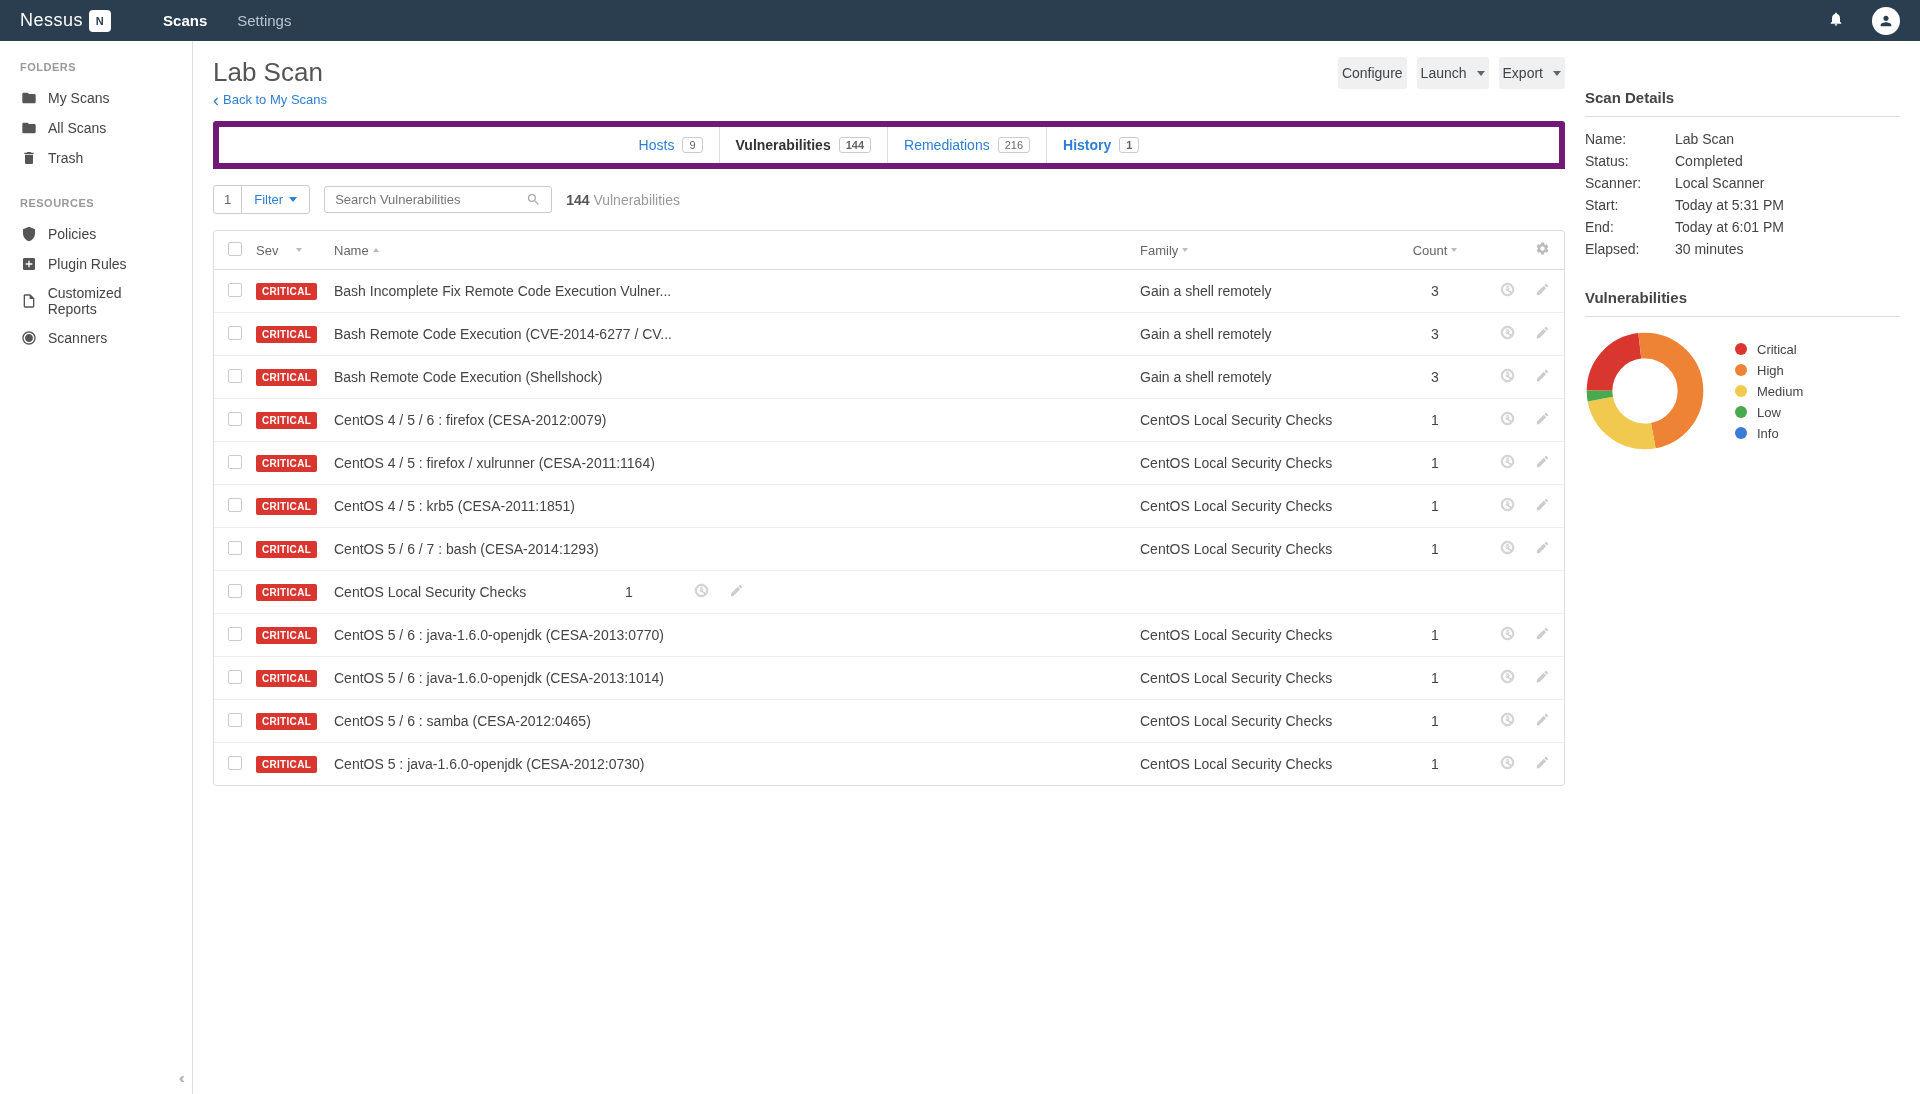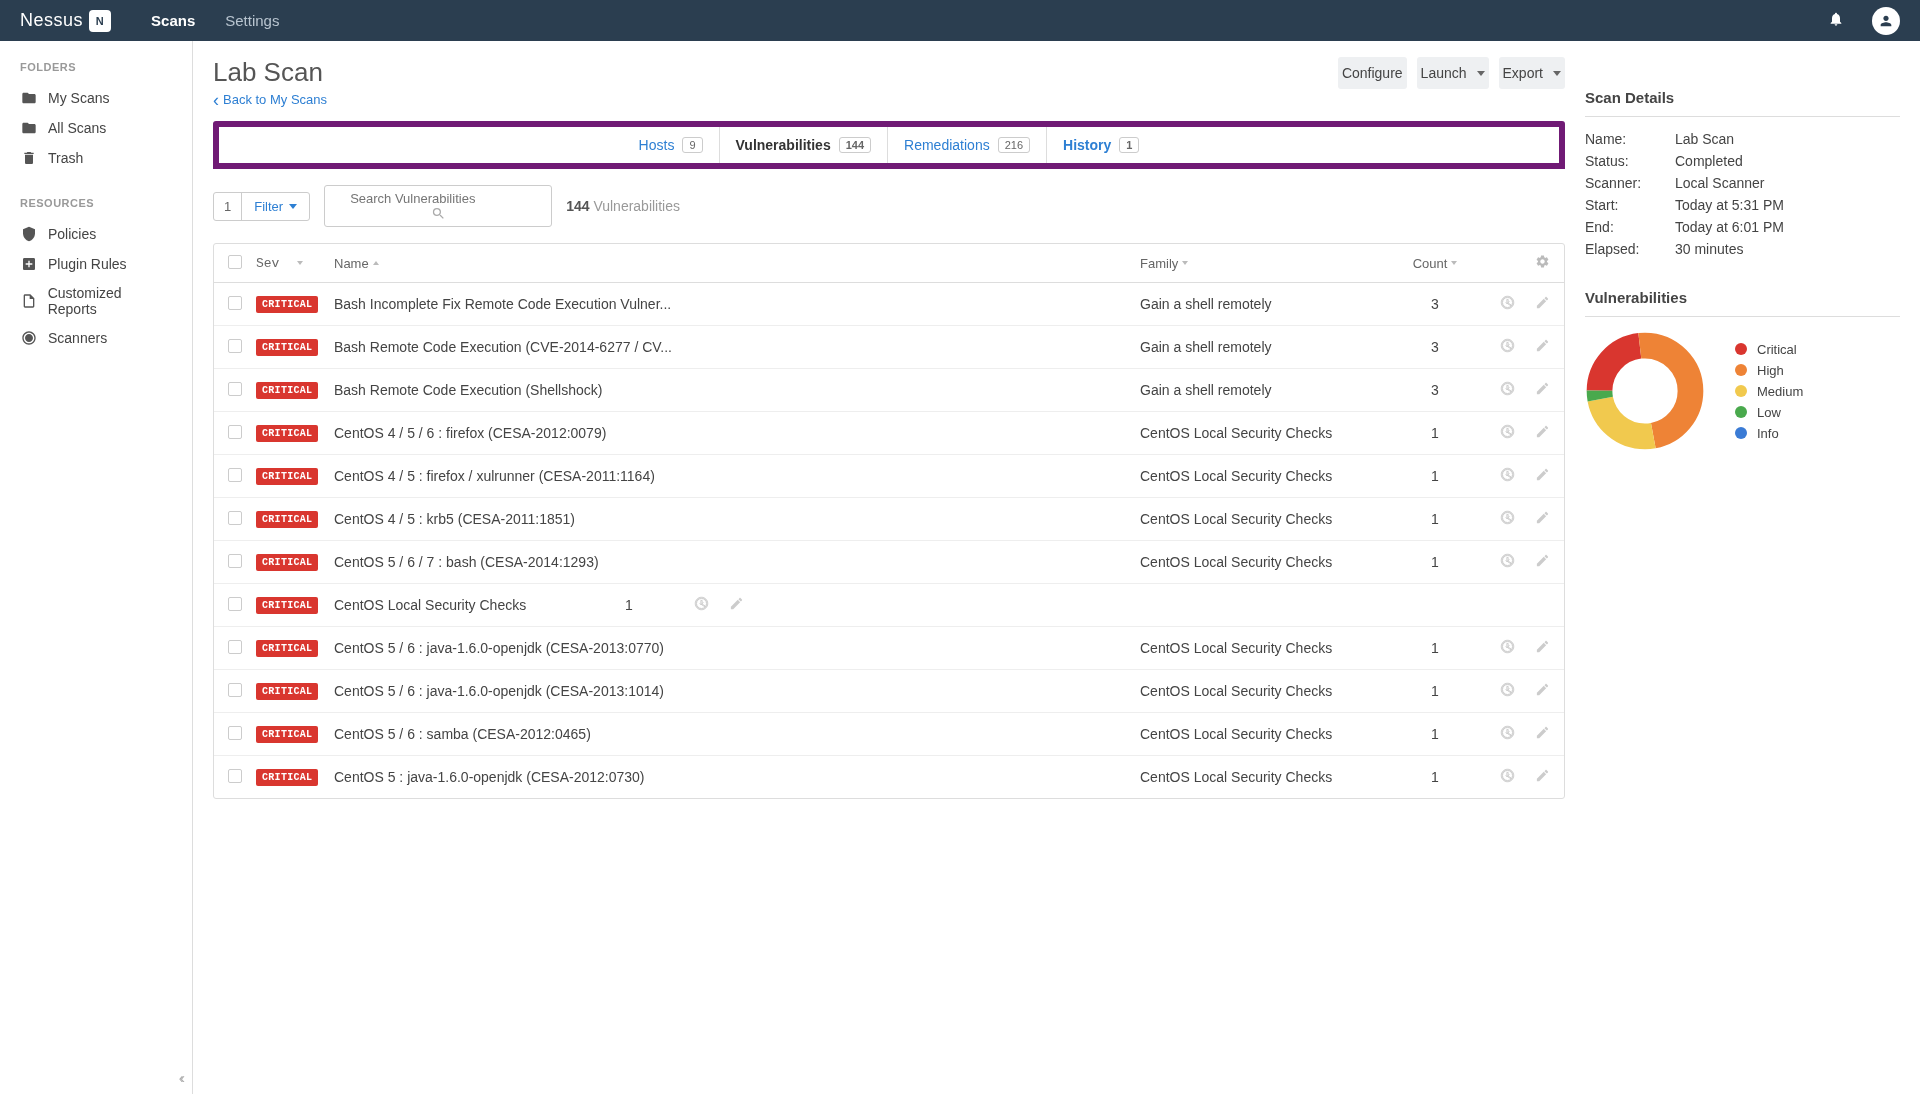--- a/index.html
+++ b/index.html
@@ -2,21 +2,21 @@
 <html><head>
 <meta charset="utf-8">
 <style>
 * { box-sizing: border-box; margin: 0; padding: 0; }
 body { font-family: -apple-system, BlinkMacSystemFont, "Segoe UI", Helvetica, Arial, sans-serif; font-size: 14px; color: #333; background: #fff; }
 .topbar { background: #2b3e50; height: 41px; display: flex; align-items: center; padding: 0 20px; color: #fff; }
 .logo { display: flex; align-items: center; font-size: 18px; font-weight: 400; letter-spacing: 0.5px; margin-right: 40px; }
 .logo-badge { width: 22px; height: 22px; background: #fff; color: #2b3e50; border-radius: 4px; display: inline-flex; align-items: center; justify-content: center; font-weight: bold; font-size: 14px; margin-left: 6px; transform: rotate(0deg); }
 .logo-badge svg { width: 22px; height: 22px; }
 .nav-item { color: #b8c4cf; margin-right: 30px; font-size: 15px; cursor: pointer; }
-.nav-item.active { color: #fff; font-weight: 600; }
+.nav-item.active { color: #fff; font-weight: 600; margin-left: 12px; }
 .topbar-right { margin-left: auto; display: flex; align-items: center; gap: 28px; }
 .bell-icon svg { width: 16px; height: 16px; fill: #fff; }
 .avatar { width: 28px; height: 28px; border-radius: 50%; background: #fff; display: flex; align-items: center; justify-content: center; }
 .avatar svg { width: 16px; height: 16px; fill: #2b3e50; }
 
 .layout { display: flex; height: calc(100vh - 41px); }
 .sidebar { width: 193px; border-right: 1px solid #ddd; padding-top: 20px; position: relative; }
 .sidebar-section { padding: 0 20px; margin-bottom: 24px; }
 .sidebar-heading { color: #999; font-size: 11px; font-weight: 600; letter-spacing: 0.5px; margin-bottom: 10px; }
 .sidebar-item { display: flex; align-items: center; padding: 6px 0; color: #444; cursor: pointer; font-size: 14px; }
@@ -42,30 +42,30 @@
 .tab-label { color: #2d7fd3; }
 .tab.active { font-weight: 600; }
 .tab.active .tab-label { color: #333; }
 .tab-badge { background: #fff; border: 1px solid #ccc; border-radius: 3px; padding: 1px 6px; font-size: 11px; color: #666; }
 
 .filter-row { display: flex; align-items: center; margin-top: 16px; margin-bottom: 16px; gap: 14px; }
 .filter-box { display: flex; align-items: center; border: 1px solid #ccc; border-radius: 3px; }
 .filter-count { padding: 6px 10px; border-right: 1px solid #ccc; color: #666; font-size: 13px; }
 .filter-link { padding: 6px 12px; color: #2d7fd3; display: flex; align-items: center; gap: 6px; cursor: pointer; font-size: 13px; }
 .filter-link .caret { width: 0; height: 0; border-left: 4px solid transparent; border-right: 4px solid transparent; border-top: 5px solid #2d7fd3; }
-.search-box { display: flex; align-items: center; border: 1px solid #ccc; border-radius: 3px; padding: 5px 10px; width: 228px; flex-direction: column; }
+.search-box { display: flex; align-items: center; border: 1px solid #ccc; border-radius: 3px; padding: 5px 10px; width: 228px; }
 .search-box input { border: none; outline: none; flex: 1; font-size: 13px; color: #666; }
 .search-box svg { width: 15px; height: 15px; fill: #aaa; }
 .vuln-count { color: #999; font-size: 14px; }
 .vuln-count b { color: #555; font-weight: 600; }
 
 .vuln-table { border: 1px solid #ddd; border-radius: 3px; }
 .vuln-header { display: flex; align-items: center; padding: 10px 14px; border-bottom: 1px solid #ddd; color: #666; font-size: 13px; }
 .col-check { width: 28px; }
-.col-sev { width: 78px; display: flex; align-items: center; gap: 18px; font-family: Liberation Mono, monospace; }
+.col-sev { width: 78px; display: flex; align-items: center; gap: 18px; }
 .col-name { flex: 1; min-width: 0; display: flex; align-items: center; gap: 4px; }
 .col-family { width: 260px; display: flex; align-items: center; gap: 4px; }
 .col-count { width: 70px; text-align: center; display: flex; align-items: center; justify-content: center; gap: 4px; }
 .col-actions { width: 80px; display: flex; justify-content: flex-end; gap: 20px; }
 .sort-caret { width: 0; height: 0; border-left: 3px solid transparent; border-right: 3px solid transparent; border-top: 4px solid #bbb; display: inline-block; }
 .sort-caret.up { border-top: none; border-bottom: 4px solid #bbb; }
 .gear-head svg { width: 15px; height: 15px; fill: #bbb; }
 
 .vuln-row { display: flex; align-items: center; padding: 12px 14px; border-bottom: 1px solid #eee; cursor: pointer; }
 .vuln-row:last-child { border-bottom: none; }

